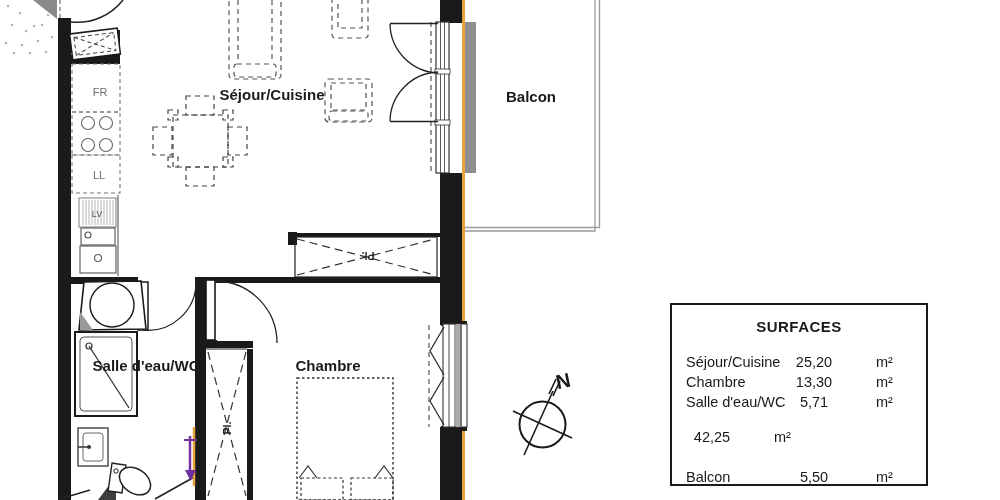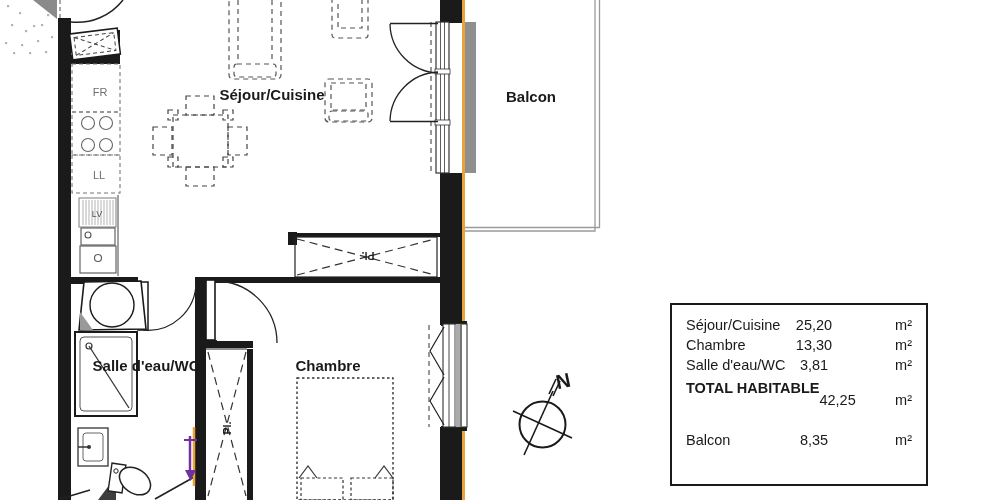--- a/index.html
+++ b/index.html
@@ -16,21 +16,21 @@
   .north-label{font-size:20px;font-weight:bold;}
   .surfaces{
     position:absolute;left:670px;top:303px;width:258px;height:183px;
     box-sizing:border-box;border:2px solid #1a1a1a;background:#fff;
     padding:10px 14px;font-size:14.5px;line-height:20px;
   }
   .s-title{text-align:center;font-weight:bold;font-size:15px;margin:2px 0 15px;letter-spacing:.5px;}
   .s-row{display:flex;}
   .s-row .lbl{flex:1;white-space:nowrap;}
   .s-row .val{width:52px;text-align:center;}
-  .s-row .unit{width:36px;text-align:right;padding-left:36px;}
+  .s-row .unit{width:36px;padding-left:36px;}
   .s-row.total{font-weight:bold;margin-top:3px;}
   .s-row.total .val,.s-row.total .unit{font-weight:normal;margin-top:12px;}
   .s-row.outdoor{margin-top:20px;}
 </style>
 </head>
 <body>
 
 <svg width="1000" height="500" viewBox="0 0 1000 500">
 
   <g>
@@ -248,38 +248,38 @@
   <text class="room-label" x="272" y="100" text-anchor="middle">Séjour/Cuisine</text>
   <text class="room-label" x="531" y="102" text-anchor="middle">Balcon</text>
   <text class="room-label" x="328" y="371" text-anchor="middle">Chambre</text>
   <text class="room-label" x="146" y="371" text-anchor="middle">Salle d'eau/WC</text>
   <text class="small-label" x="100" y="96" text-anchor="middle">FR</text>
   <text class="small-label" x="99" y="179" text-anchor="middle">LL</text>
   <text class="tiny-label" x="97" y="217" text-anchor="middle">LV</text>
 </svg>
 
 <div class="surfaces">
+  <div class="s-title">SURFACES</div>
   <div class="s-row">
     <span class="lbl">Séjour/Cuisine</span>
     <span class="val">25,20</span>
     <span class="unit">m²</span>
   </div>
   <div class="s-row">
     <span class="lbl">Chambre</span>
     <span class="val">13,30</span>
     <span class="unit">m²</span>
   </div>
   <div class="s-row">
     <span class="lbl">Salle d'eau/WC</span>
-    <span class="val">3,81</span>
+    <span class="val">5,71</span>
     <span class="unit">m²</span>
   </div>
   <div class="s-row total">
-    <span class="lbl">TOTAL HABITABLE</span>
     <span class="val">42,25</span>
     <span class="unit">m²</span>
   </div>
   <div class="s-row outdoor">
     <span class="lbl">Balcon</span>
-    <span class="val">8,35</span>
+    <span class="val">5,50</span>
     <span class="unit">m²</span>
   </div>
 </div>
 
 </body></html>

